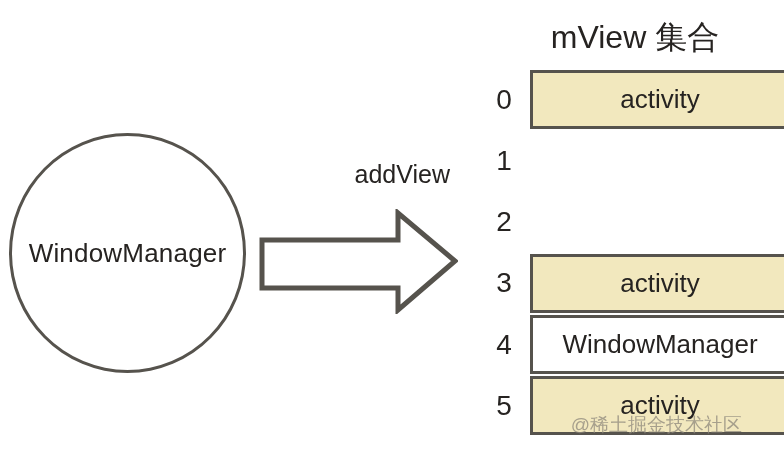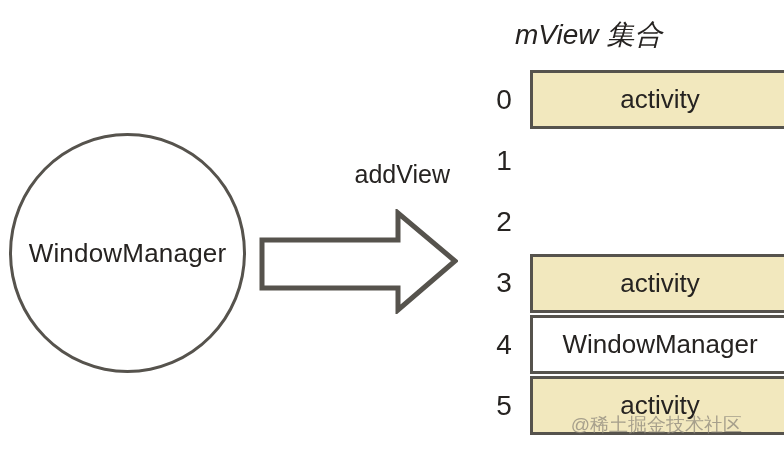--- a/index.html
+++ b/index.html
@@ -64,23 +64,23 @@
     stroke-width: 5;
     stroke-linejoin: miter;
   }
 
   
   .list-title {
     position: absolute;
     left: 515px;
     top: 16px;
     width: 240px;
-    font-size: 28px;
+    text-align: center;
+    font-size: 32px;
     white-space: nowrap;
-    font-style: italic;
   }
 
   
   .list {
     position: absolute;
     left: 478px;
     top: 70px;
     display: flex;
     flex-direction: column;
     gap: 2px;

